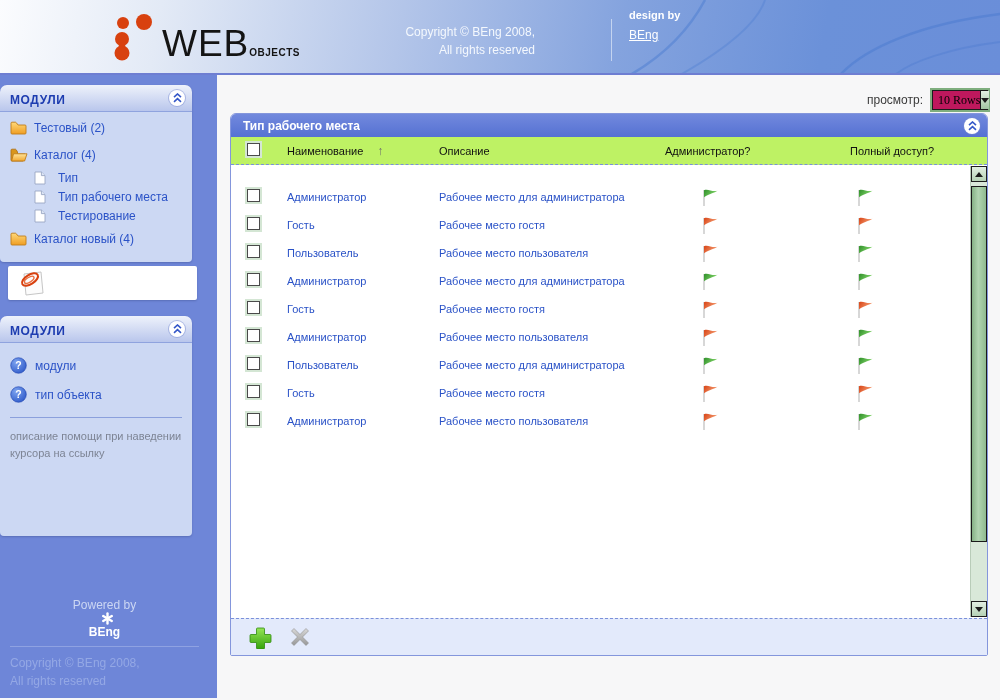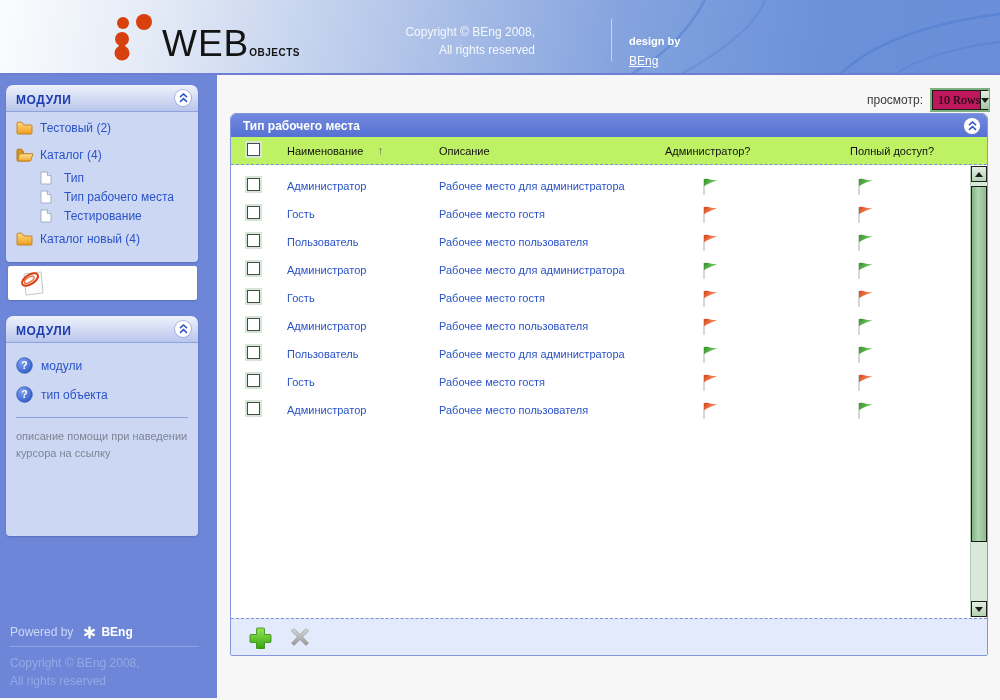--- a/index.html
+++ b/index.html
@@ -12,31 +12,31 @@
          background:linear-gradient(100deg,#fbfcfe 0%,#e3eaf6 16%,#b3c5e9 40%,#84a3de 62%,#6b91d9 82%,#6a8ed9 100%);
          overflow:hidden; }
   .hdr-swoosh { position:absolute; right:0; top:0; }
   .logo { position:absolute; left:112px; top:12px; display:flex; align-items:flex-end; }
   .logo-dots { margin-right:4px; }
   .logo-web { font-size:37px; font-weight:400; color:#141414; letter-spacing:1px; line-height:0.88; }
   .logo-objects { font-size:10px; font-weight:bold; color:#141414; letter-spacing:0.5px; margin-bottom:3px; }
   .hdr-copy { position:absolute; left:290px; top:23px; width:245px; text-align:right;
               color:#f4f8fd; font-size:12px; line-height:1.5; }
   .hdr-sep { position:absolute; left:611px; top:19px; width:1px; height:42px; background:#c4d4f0; }
-  .design-by { position:absolute; left:629px; top:35px; }
+  .design-by { position:absolute; left:629px; top:9px; }
   .design-by .lbl { color:#fff; font-weight:bold; font-size:11px; margin-bottom:4px; }
   .design-by a { color:#fff; font-size:12px; text-decoration:underline; cursor:pointer; }
 
   
   .bodywrap { display:flex; height:623px; }
   .sidebar { position:relative; width:217px; background:#6e86d8; flex:none; }
   .main { position:relative; flex:1; background:#f7f7f8; }
 
   
-  .panel { width:192px; margin-left:6px; border-radius:7px 7px 4px 4px; overflow:hidden;
+  .panel { width:192px; margin-left:0; border-radius:7px 7px 4px 4px; overflow:hidden;
            box-shadow:0 1px 2px rgba(30,40,90,.25); }
   .panel-hdr { position:relative; height:27px; line-height:27px; padding:0 10px;
                background:linear-gradient(#eef2fb,#b9c6ec); border-bottom:1px solid #8fa3de; }
   .panel-hdr .ttl { font-size:12px; font-weight:bold; color:#1d3cb0; letter-spacing:.6px; }
   .collapse-btn { position:absolute; right:7px; top:5px; width:16px; height:16px; border:none;
                   border-radius:50%; background:#fff; cursor:pointer; display:flex;
                   align-items:center; justify-content:center; padding:0;
                   box-shadow:0 0 0 1px rgba(120,140,210,.5); }
   .panel-body { background:#ccd8f3; }
 
@@ -52,21 +52,21 @@
                 display:flex; align-items:center; padding-left:8px; box-shadow:0 1px 2px rgba(30,40,90,.25); }
 
   .help-panel { margin-top:16px; }
   .help-panel .panel-body { min-height:193px; padding:8px 10px 10px 10px; }
   .help-item { display:flex; align-items:center; height:29px; cursor:pointer; }
   .help-item .hlabel { font-size:12px; color:#2a52c7; margin-left:8px; }
   .help-divider { border:none; border-top:1px solid #8ba0dc; margin:8px 0 10px 0; }
   .help-desc { font-size:11px; color:#7d8494; line-height:1.5; }
 
   .sidebar-footer { position:absolute; left:10px; right:18px; bottom:8px; }
-  .powered { display:flex; align-items:center; font-size:12px; color:#ccd7f3; }
+  .powered { display:flex; align-items:center; font-size:12px; color:#ccd7f3;flex-direction:column; }
   .powered .star { margin:0 5px 0 10px; display:flex; }
   .powered b { color:#fff; font-size:12px; }
   .sf-hr { border:none; border-top:1px solid #8fa2e2; margin:7px 0 8px 0; }
   .sf-copy { font-size:12px; color:#94a8e5; line-height:1.45; }
 
   
   .view-bar { position:absolute; top:15px; right:12px; display:flex; align-items:center; gap:9px; }
   .view-bar .vlabel { font-size:12px; color:#3a3a3a; }
   .select { display:flex; width:56px; height:20px; background:#be185d; border:1px solid #1c1c1c;
             box-shadow:0 0 0 2px #7fae7f; cursor:pointer;font-family:Liberation Serif, serif; }
@@ -83,21 +83,21 @@
                  border-radius:5px 5px 0 0; display:flex; align-items:center; padding-left:12px; }
   .tp-titlebar .ttl { color:#fff; font-weight:bold; font-size:12px; }
   .tp-titlebar .collapse-btn { top:4px; }
   .grid-cols { display:grid; grid-template-columns:40px 152px 226px 185px 1fr; padding-left:16px; align-items:center; }
   .tp-headrow { height:28px; background:#bef264; border-bottom:1px dashed #7a90da; }
   .tp-headrow .hcell { font-size:11px; color:#111; }
   .sort-arrow { color:#6e6e6e; font-size:12px; margin-left:14px; }
   .checkbox { display:inline-block; width:13px; height:13px; background:#fff; border:1px solid #4a4a4a;
               box-shadow:0 0 0 2px #d4e6d4; cursor:pointer; }
   .tp-body { position:absolute; left:0; right:0; top:52px; bottom:38px; background:#fff; overflow:hidden; }
-  .rows { position:absolute; left:0; top:6px; right:17px; }
+  .rows { position:absolute; left:0; top:17px; right:17px; }
   .trow { height:28px; cursor:default; }
   .trow .cell-name, .trow .cell-desc { font-size:11px; color:#2a52c7; cursor:pointer; white-space:nowrap; }
   .cell-flag { display:flex; }
   .cell-flag.admin svg { margin-left:36px; }
   .cell-flag.full svg { margin-left:6px; }
   .cell-flag svg { cursor:pointer; }
 
   
   .vscroll { position:absolute; right:0; top:0; bottom:0; width:17px; display:flex; flex-direction:column;
              background:#d9e8d9; border-left:1px solid #b9ccb9; cursor:pointer; }

